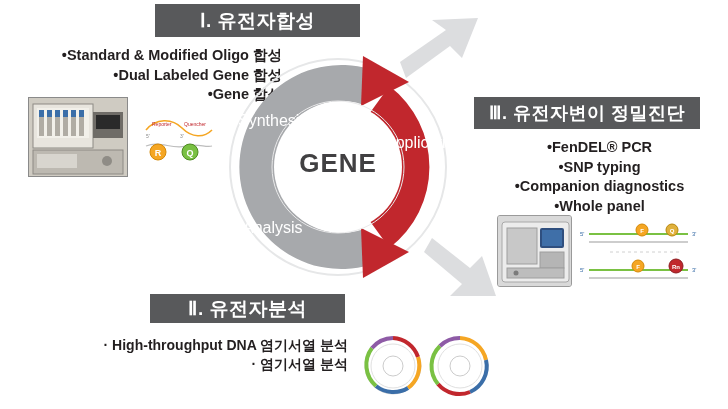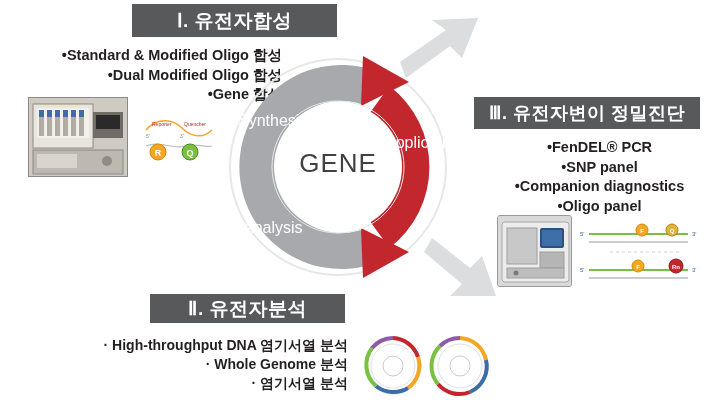--- a/index.html
+++ b/index.html
@@ -24,21 +24,21 @@
     background: #58595b;
     color: #ffffff;
     font-weight: bold;
     display: flex;
     align-items: center;
     justify-content: center;
     letter-spacing: 0.5px;
     box-sizing: border-box;
   }
   #banner-1 {
-    left: 132px; top: 4px; width: 205px; height: 33px;
+    left: 155px; top: 4px; width: 205px; height: 33px;
     font-size: 19px;
   }
   #banner-2 {
     left: 150px; top: 294px; width: 195px; height: 29px;
     font-size: 19px;
   }
   #banner-3 {
     left: 474px; top: 97px; width: 226px; height: 32px;
     font-size: 18px;
   }
@@ -73,21 +73,21 @@
     position: absolute;
     left: 213px; top: 42px;
     width: 250px; height: 250px;
   }
   #ring-label {
     position: absolute;
     left: 278px; top: 148px;
     width: 120px;
     text-align: center;
     font-size: 26px;
-    font-weight: normal;
+    font-weight: bold;
     color: #414042;
     letter-spacing: 1px;
   }
   .ring-text {
     position: absolute;
     font-size: 16px;
     color: #ffffff;
     font-weight: normal;
   }
   #ring-text-synthesis { left: 238px; top: 112px; }
@@ -135,35 +135,34 @@
 <div id="canvas">
 
   <div class="banner" id="banner-1">Ⅰ. 유전자합성</div>
 
   <div class="banner" id="banner-2">Ⅱ. 유전자분석</div>
 
   <div class="banner" id="banner-3">Ⅲ. 유전자변이 정밀진단</div>
 
   <div class="bullets" id="bullets-1">
     <span class="b-row">•Standard &amp; Modified Oligo 합성</span>
-    <span class="b-row">•Dual Modified Oligo 합성</span>
+    <span class="b-row">•Dual Labeled Gene 합성</span>
     <span class="b-row">•Gene 합성</span>
   </div>
 
   <div class="bullets" id="bullets-2">
     <span class="b-row">· High-throughput DNA 염기서열 분석</span>
-    <span class="b-row">· Whole Genome 분석</span>
     <span class="b-row">· 염기서열 분석</span>
   </div>
 
   <div class="bullets" id="bullets-3">
     <span class="b-row">•FenDEL® PCR</span>
-    <span class="b-row">•SNP panel</span>
+    <span class="b-row">•SNP typing</span>
     <span class="b-row">•Companion diagnostics</span>
-    <span class="b-row">•Oligo panel</span>
+    <span class="b-row">•Whole panel</span>
   </div>
 
   <svg style="position:absolute;left:0;top:0;width:728px;height:409px;pointer-events:none">
 
     <g fill="#dcdddf">
       <polygon points="400,62 446,30 432,20 478,18 462,58 450,46 406,78"></polygon>
     </g>
 
     <g fill="#dcdddf">
       <polygon points="424,252 462,284 450,296 496,296 482,256 470,268 432,238"></polygon>

